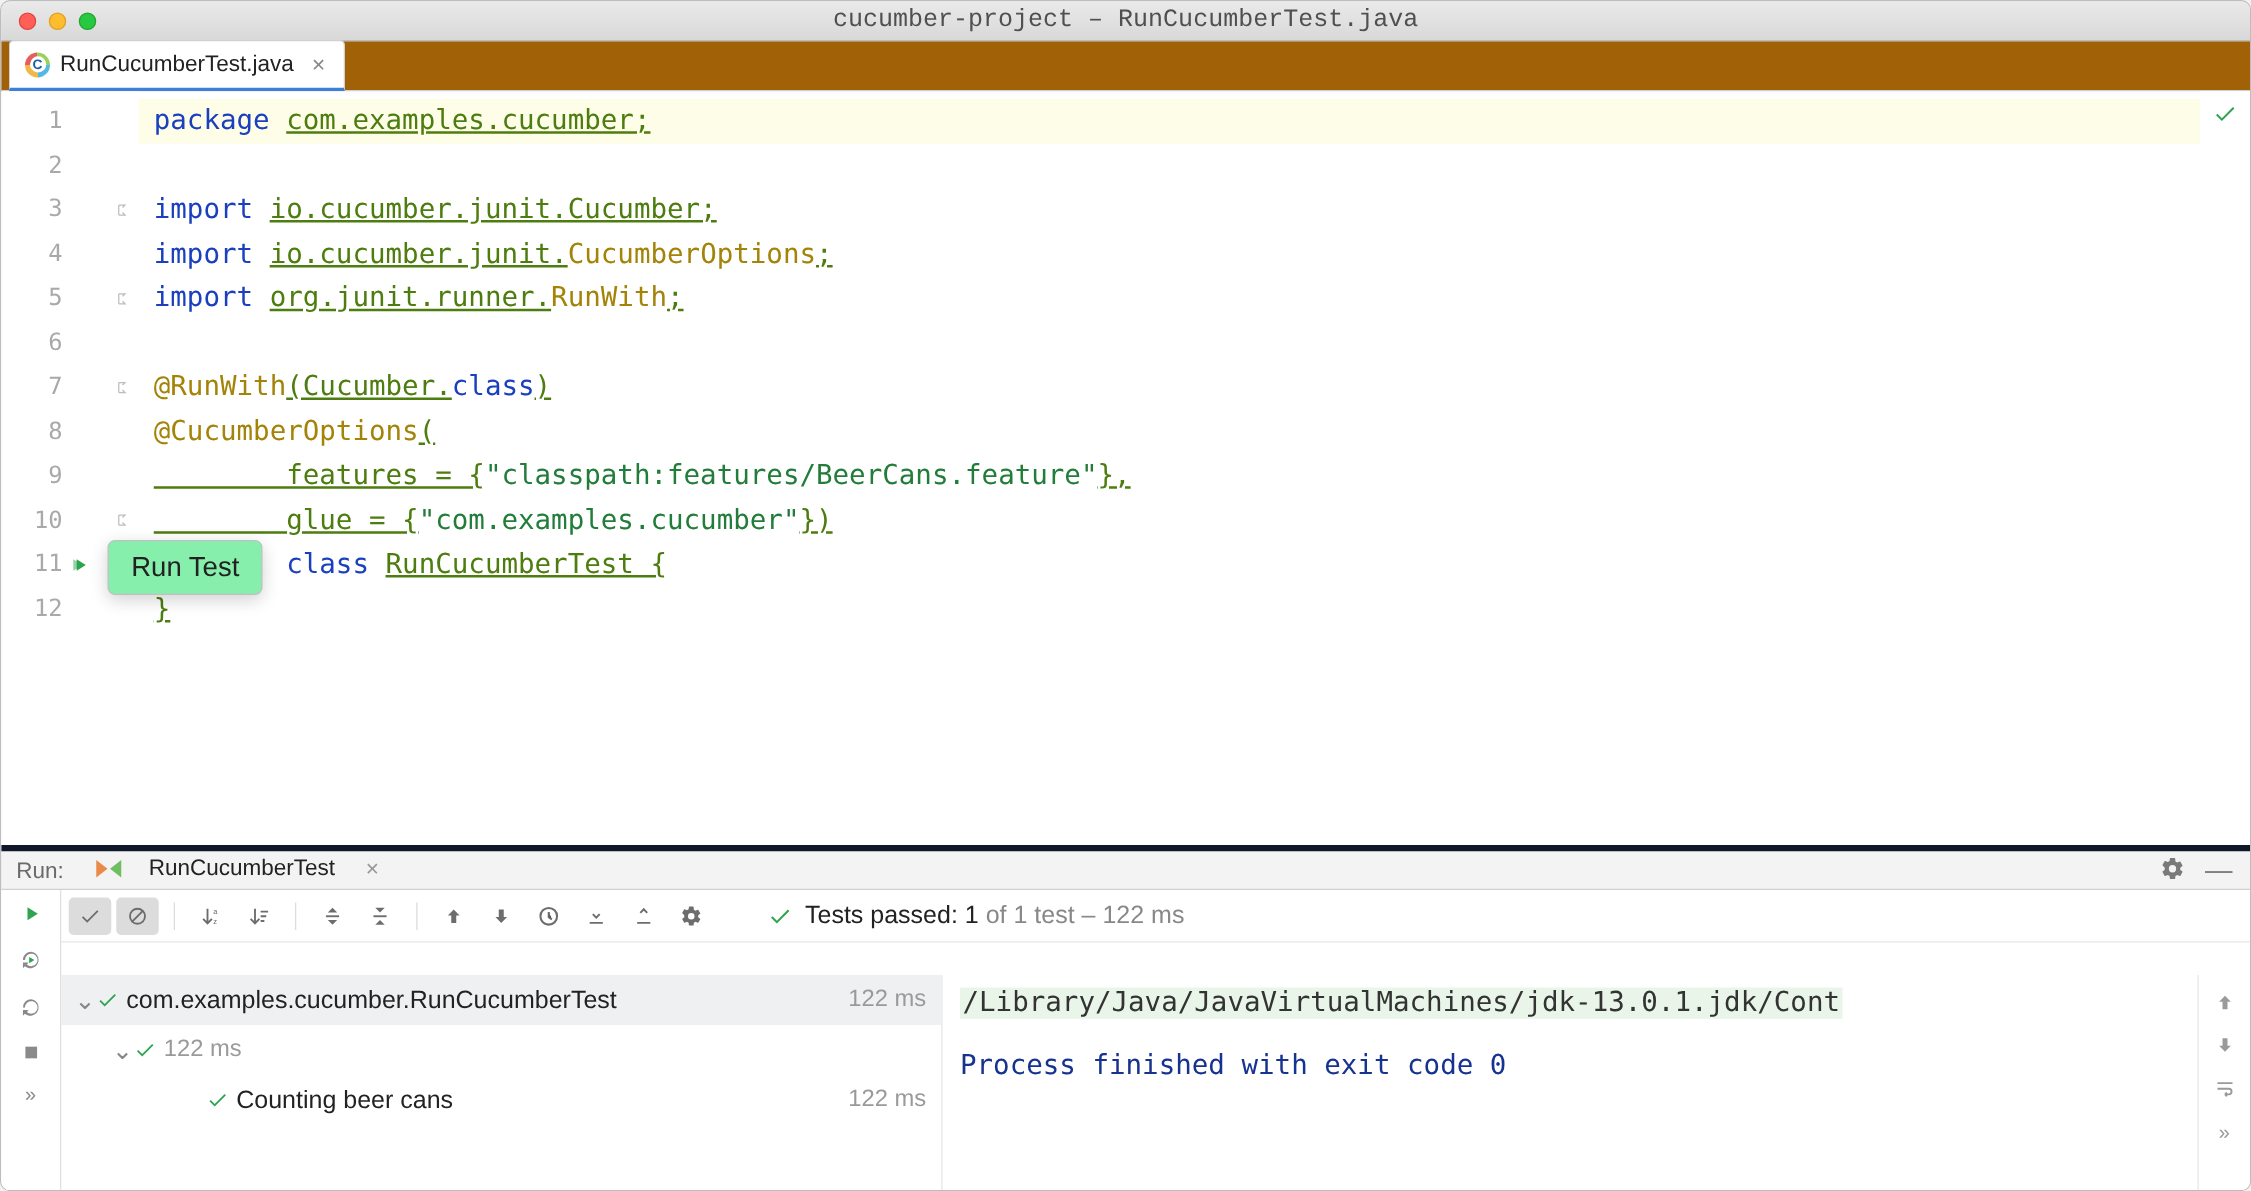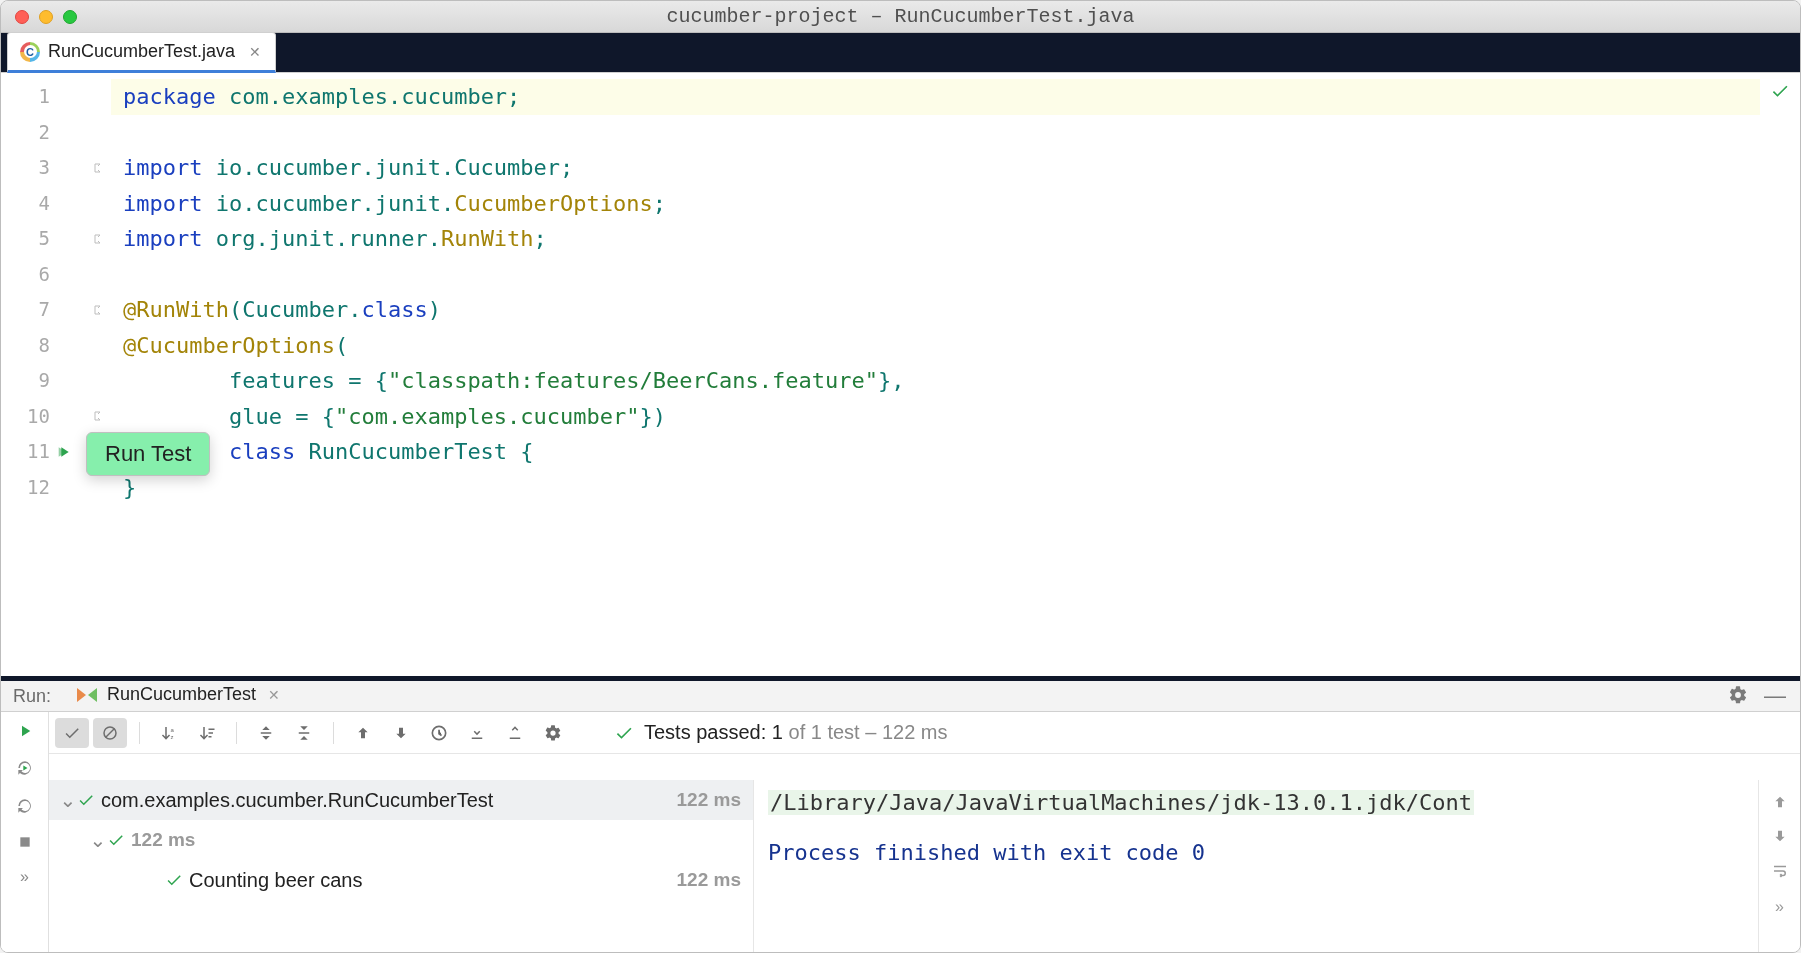--- a/index.html
+++ b/index.html
@@ -27,21 +27,21 @@
   }
   .traffic { display:flex; gap:10px; padding-left:14px;}
   .dot{width:14px;height:14px;border-radius:50%;}
   .dot.red{background:#ff5f57;border:1px solid #e14540;}
   .dot.yellow{background:#febc2e;border:1px solid #dfa023;}
   .dot.green{background:#28c840;border:1px solid #1fa72f;}
   .title-text{position:absolute;left:0;right:0;text-align:center;font-size:20px;color:#505050;font-family:Liberation Mono, monospace;}
   
   .tabstrip{
     height:40px;
-    background:#0f172a;
+    background:#a16207;
     border-bottom:1px solid #d0d0d0;
     display:flex;
     align-items:flex-end;
   }
   .tab{
     display:flex;align-items:center;gap:8px;
     padding:8px 14px 8px 12px;
     background:#fff;
     border:1px solid #d0d0d0;
     border-bottom:3px solid #3e7fd9;
@@ -86,21 +86,21 @@
     flex:1;
     font-family: Menlo, Monaco, Consolas, monospace;
     font-size:22px;
     padding-top:6px;
     white-space:pre;
     position:relative;
   }
   .code-line{height:35.5px;line-height:35.5px;padding-left:12px;}
   .code-line.current{background:#fdfde8;}
   .kw{color:#1a3fbf;}
-  .ident{color:#0f766e;}
+  .ident{color:#4d7c0f;text-decoration:underline;}
   .cls{color:#a38408;}
   .str{color:#227d3a;}
   .ann{color:#a38408;}
   .editor-right{
     width:40px;background:#fff;
     display:flex;align-items:flex-start;justify-content:center;padding-top:8px;
   }
   .editor-right svg{color:#2ea44f;}
   .tooltip{
     position:absolute;
@@ -115,21 +115,21 @@
     color:#222;
     z-index:5;
   }
   
   .run-header{
     height:36px;background:#f3f3f3;border-top:5px solid #0f172a;border-bottom:1px solid #d0d0d0;
     display:flex;align-items:center;font-size:18px;
   }
   .run-header .lbl{color:#6a6a6a;padding:0 12px;}
   .run-tab{
-    display:flex;align-items:center;gap:8px;padding:16px 12px;
+    display:flex;align-items:center;gap:20px;padding:16px 12px;
     border-bottom:3px solid #8e8e8e;
     color:#222;
   }
   .run-tab .close{color:#999;font-size:14px;margin-left:4px;}
   .diamond{display:inline-flex;gap:0;}
   .diamond svg{display:block;}
   .run-header-right{margin-left:auto;display:flex;gap:16px;padding-right:14px;color:#7a7a7a;}
   
   .run-body{flex:0 0 auto;display:flex;height:240px;background:#fff;}
   .run-left-rail{
@@ -160,21 +160,21 @@
     width:705px;border-right:1px solid #e6e6e6;
     font-size:20px;
   }
   .tree-row{
     display:flex;align-items:center;height:40px;padding-right:12px;
   }
   .tree-row.sel{background:#eef0f2;}
   .tree-row .chev{width:18px;text-align:center;color:#888;}
   .tree-row .chk{color:#2ea44f;margin-right:6px;}
   .tree-row .name{flex:1;}
-  .tree-row .time{color:#9a9a9a;font-size:19px;font-weight:bold;}
+  .tree-row .time{color:#9a9a9a;font-size:19px;}
   .indent0{padding-left:10px;}
   .indent1{padding-left:40px;}
   .indent2{padding-left:98px;}
   .console{
     flex:1;font-family:Menlo,Monaco,Consolas,monospace;font-size:22px;
     padding:10px 14px;white-space:pre;color:#333;
   }
   .console .hl{background:#e9f5e9;display:inline-block;padding:0 2px;}
   .console .nav{color:#16338f;}
   .run-right-rail{

